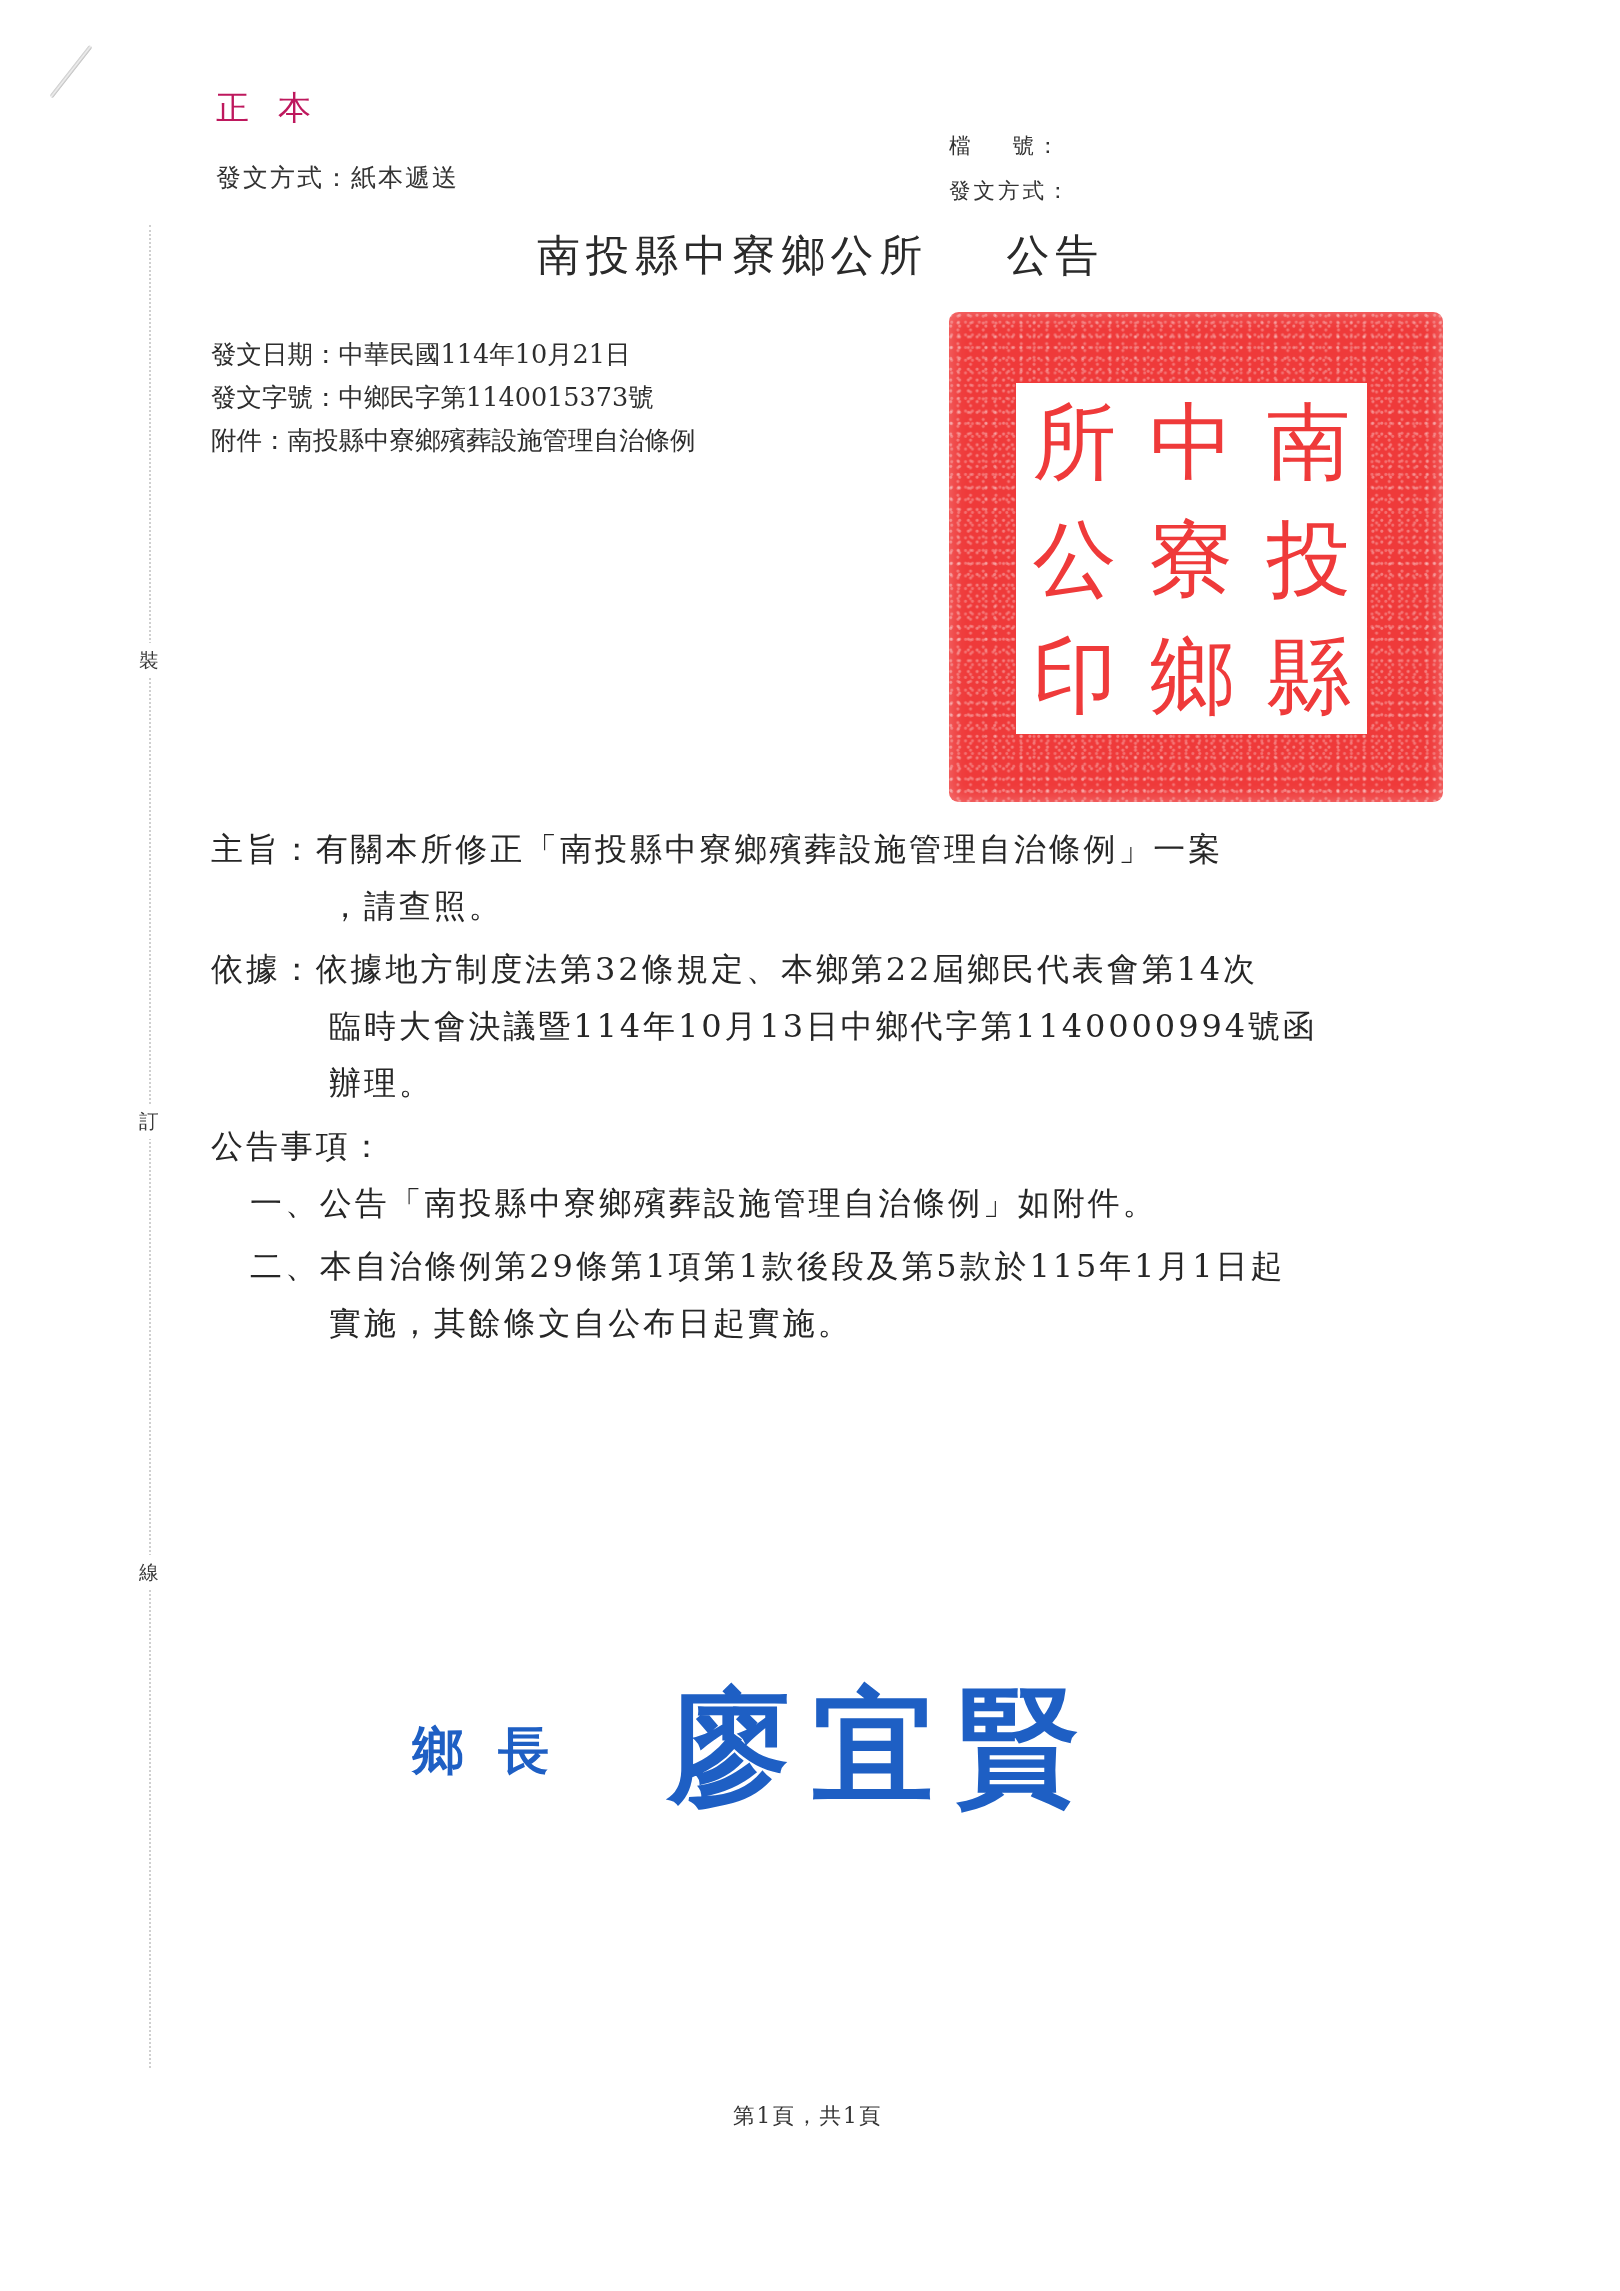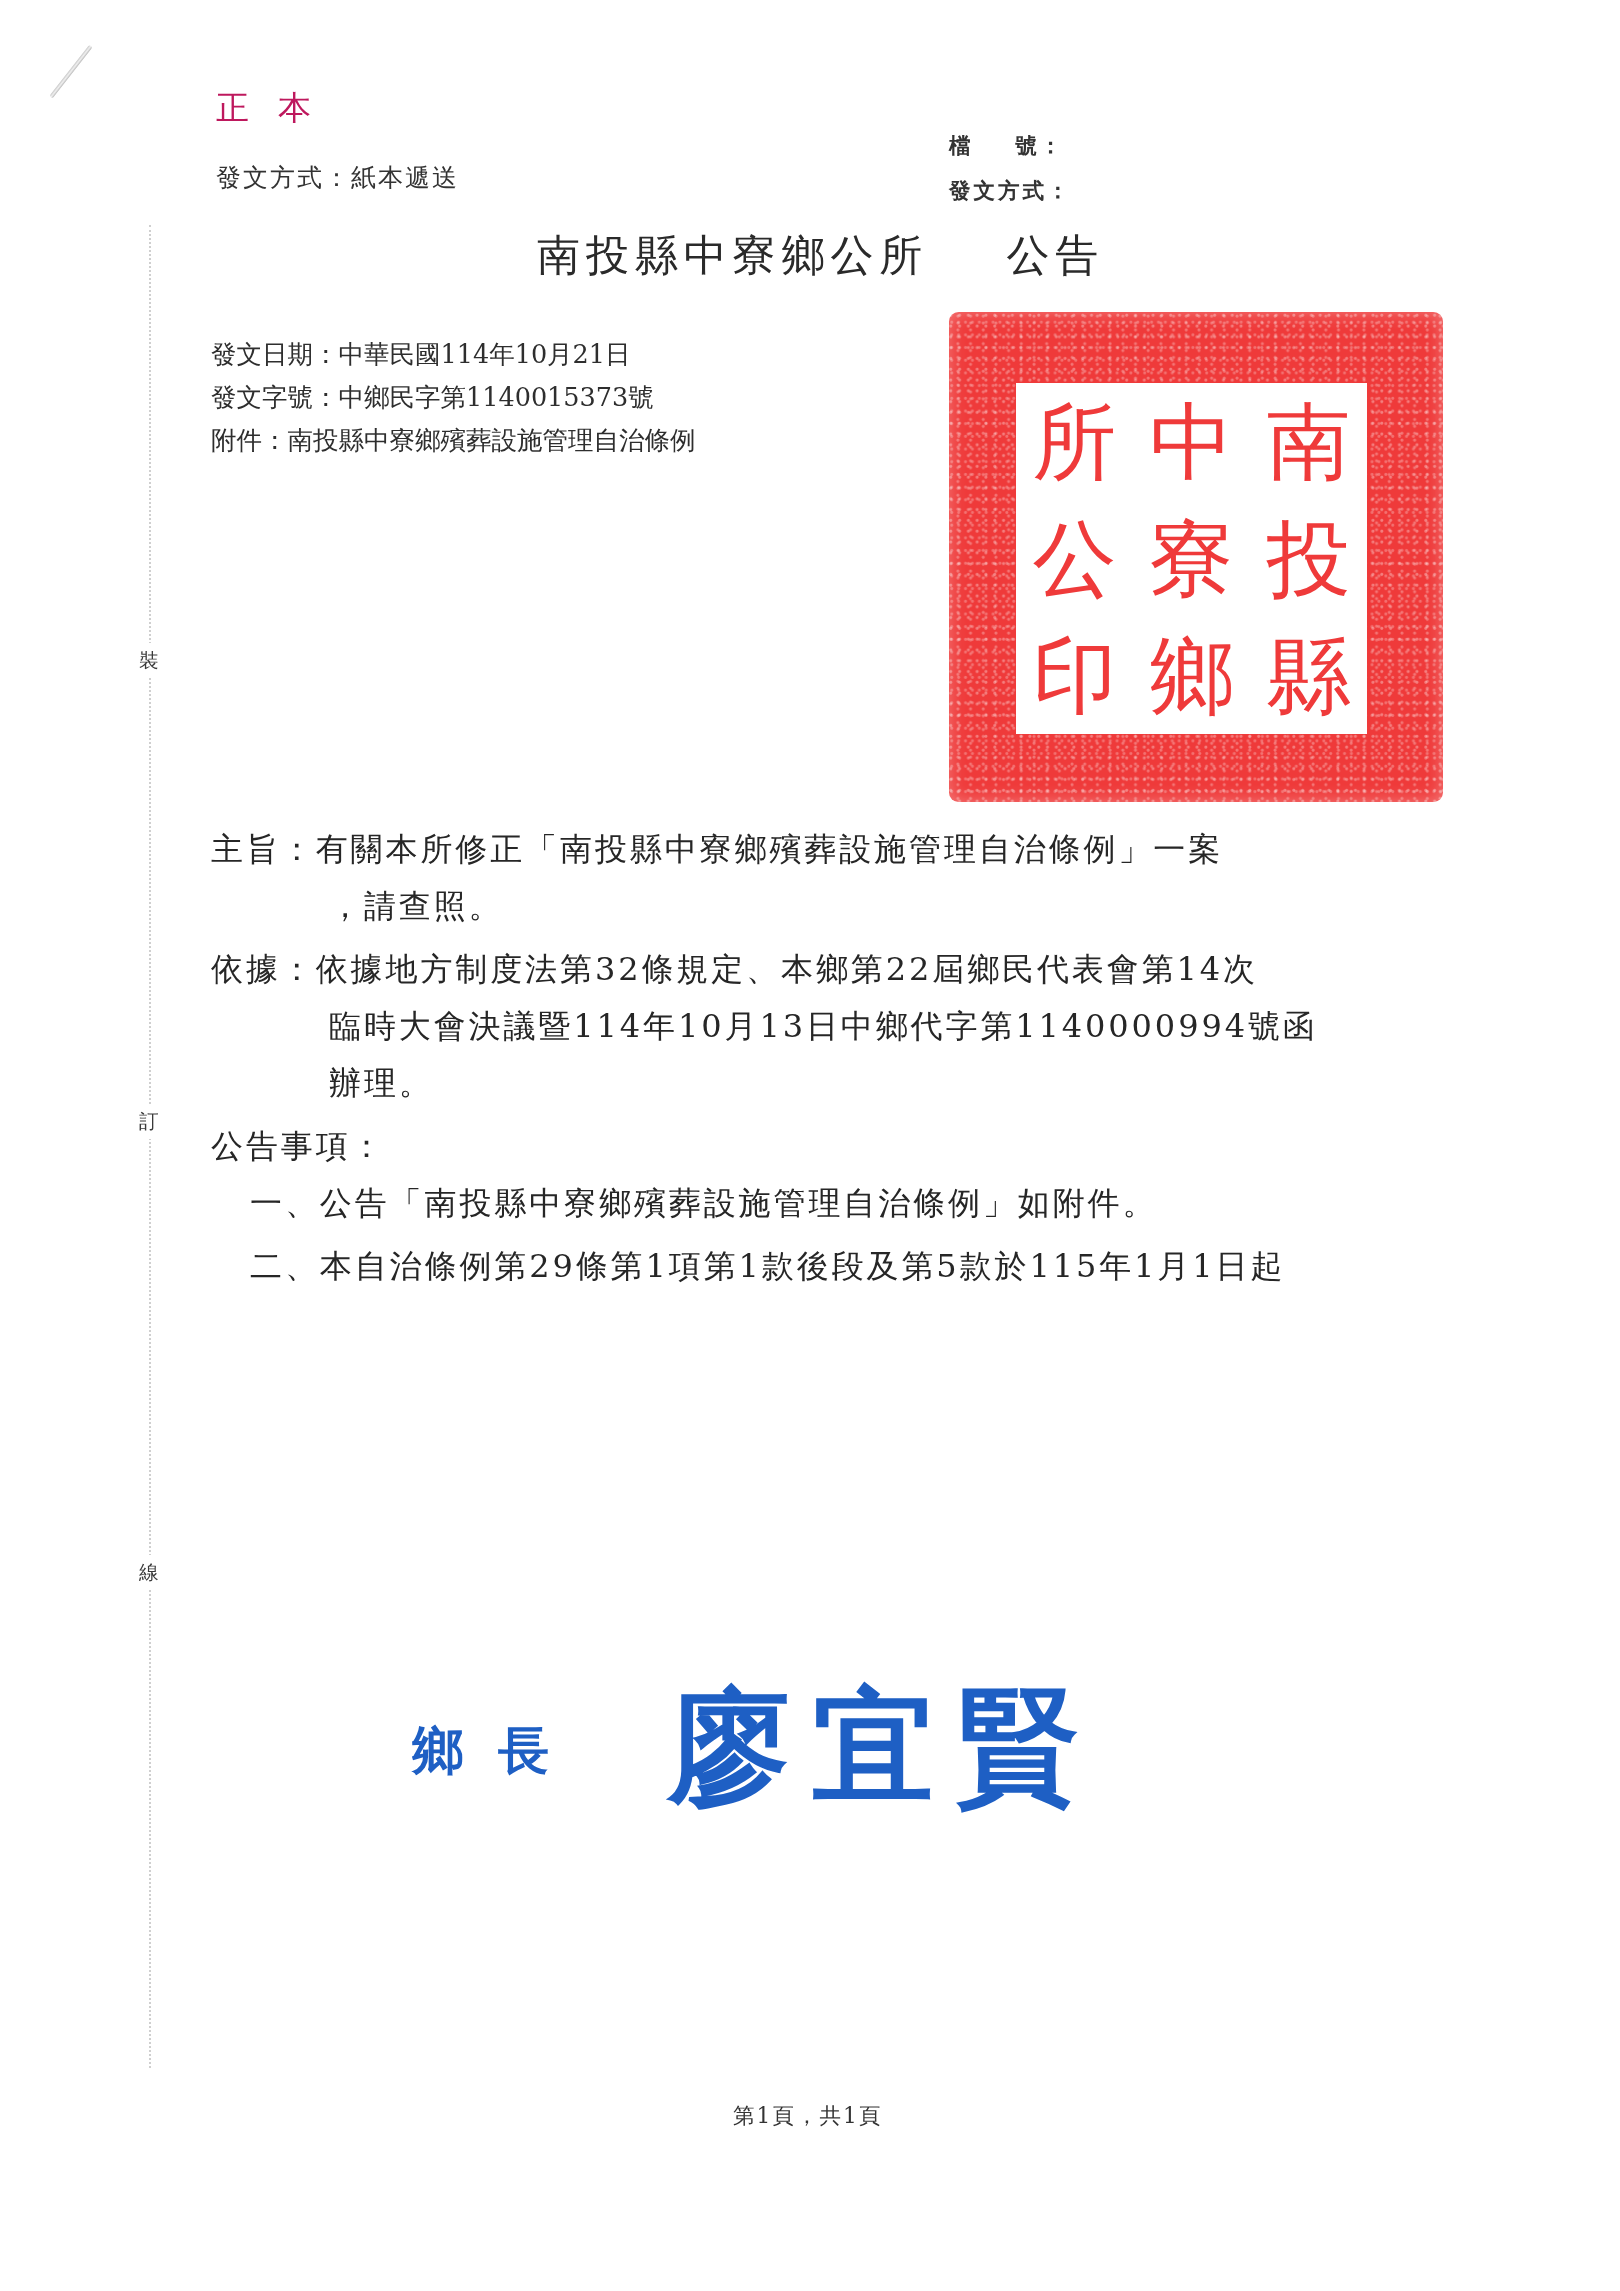--- a/index.html
+++ b/index.html
@@ -10,21 +10,21 @@
   .staple { left: 49px; top: 41px; width: 3.9px; height: 65px; background: linear-gradient(90deg,#c8c8c8,#f0f0f0,#b8b8b8);
             transform: rotate(38deg); transform-origin: center; border-radius: 2px; left: 69px; top: 39px; }
 
   .binding-line { left: 149px; top: 225px; width: 0; height: 1843px; border-left: 2px dotted #cfcfcf; }
   .binding-char { left: 135px; font-size: 19.6px; color: #3a3a3a; background: #fff; padding: 3.9px 0; width: 27.4px; text-align: center; }
 
   .copy-mark { left: 216px; top: 86px; font-size: 33px; letter-spacing: 29px; color: #be185d; }
   .dispatch { left: 216px; top: 161px; font-size: 25px; letter-spacing: 2px; color: #333; text-align: right; }
 
   .meta-right { left: 949px; top: 123px; font-size: 21.6px; line-height: 45px; color: #333; }
-  .meta-right .row { white-space: pre; letter-spacing: 2.9px; font-weight: bold; }
+  .meta-right .row { white-space: pre; letter-spacing: 2.9px; }
 
   .title { left: 537px; top: 227px; font-size: 43px; letter-spacing: 5.9px; color: #2a2a2a; white-space: pre; }
 
   .header-fields { left: 211px; top: 333px; font-size: 25.5px; line-height: 43px; color: #2e2e2e; }
 
   .seal { left: 949px; top: 312px; width: 494px; height: 490px; background: #ef3a3a;
           border-radius: 9.8px; box-shadow: inset 0 0 17.6px rgba(255,255,255,0.35); }
   .seal::before { content: ""; position: absolute; inset: 0; border-radius: 9.8px;
           background-image: radial-gradient(circle at 20% 30%, rgba(255,255,255,.35) 1px, transparent 2px),
                             radial-gradient(circle at 70% 60%, rgba(255,255,255,.30) 1px, transparent 2px),
@@ -95,20 +95,21 @@
   </div>
   <div class="para" style="margin-top:5.9px">
     <div><span class="label">依據：</span><span>依據地方制度法第32條規定、本鄉第22屆鄉民代表會第14次</span></div>
     <div class="indent">臨時大會決議暨114年10月13日中鄉代字第1140000994號函</div>
     <div class="indent">辦理。</div>
   </div>
   <div class="para" style="margin-top:5.9px">
     <div>公告事項：</div>
     <div class="item">一、公告「南投縣中寮鄉殯葬設施管理自治條例」如附件。</div>
     <div class="item" style="margin-top:5.9px">二、本自治條例第29條第1項第1款後段及第5款於115年1月1日起</div>
+    <div class="item-cont">實施，其餘條文自公布日起實施。</div>
   </div>
 </div>
 
 <div class="abs signature">
   <div class="sig-title">鄉長</div>
   <div class="sig-name">廖宜賢</div>
 </div>
 
 <div class="abs page-footer">第1頁，共1頁</div>
 

